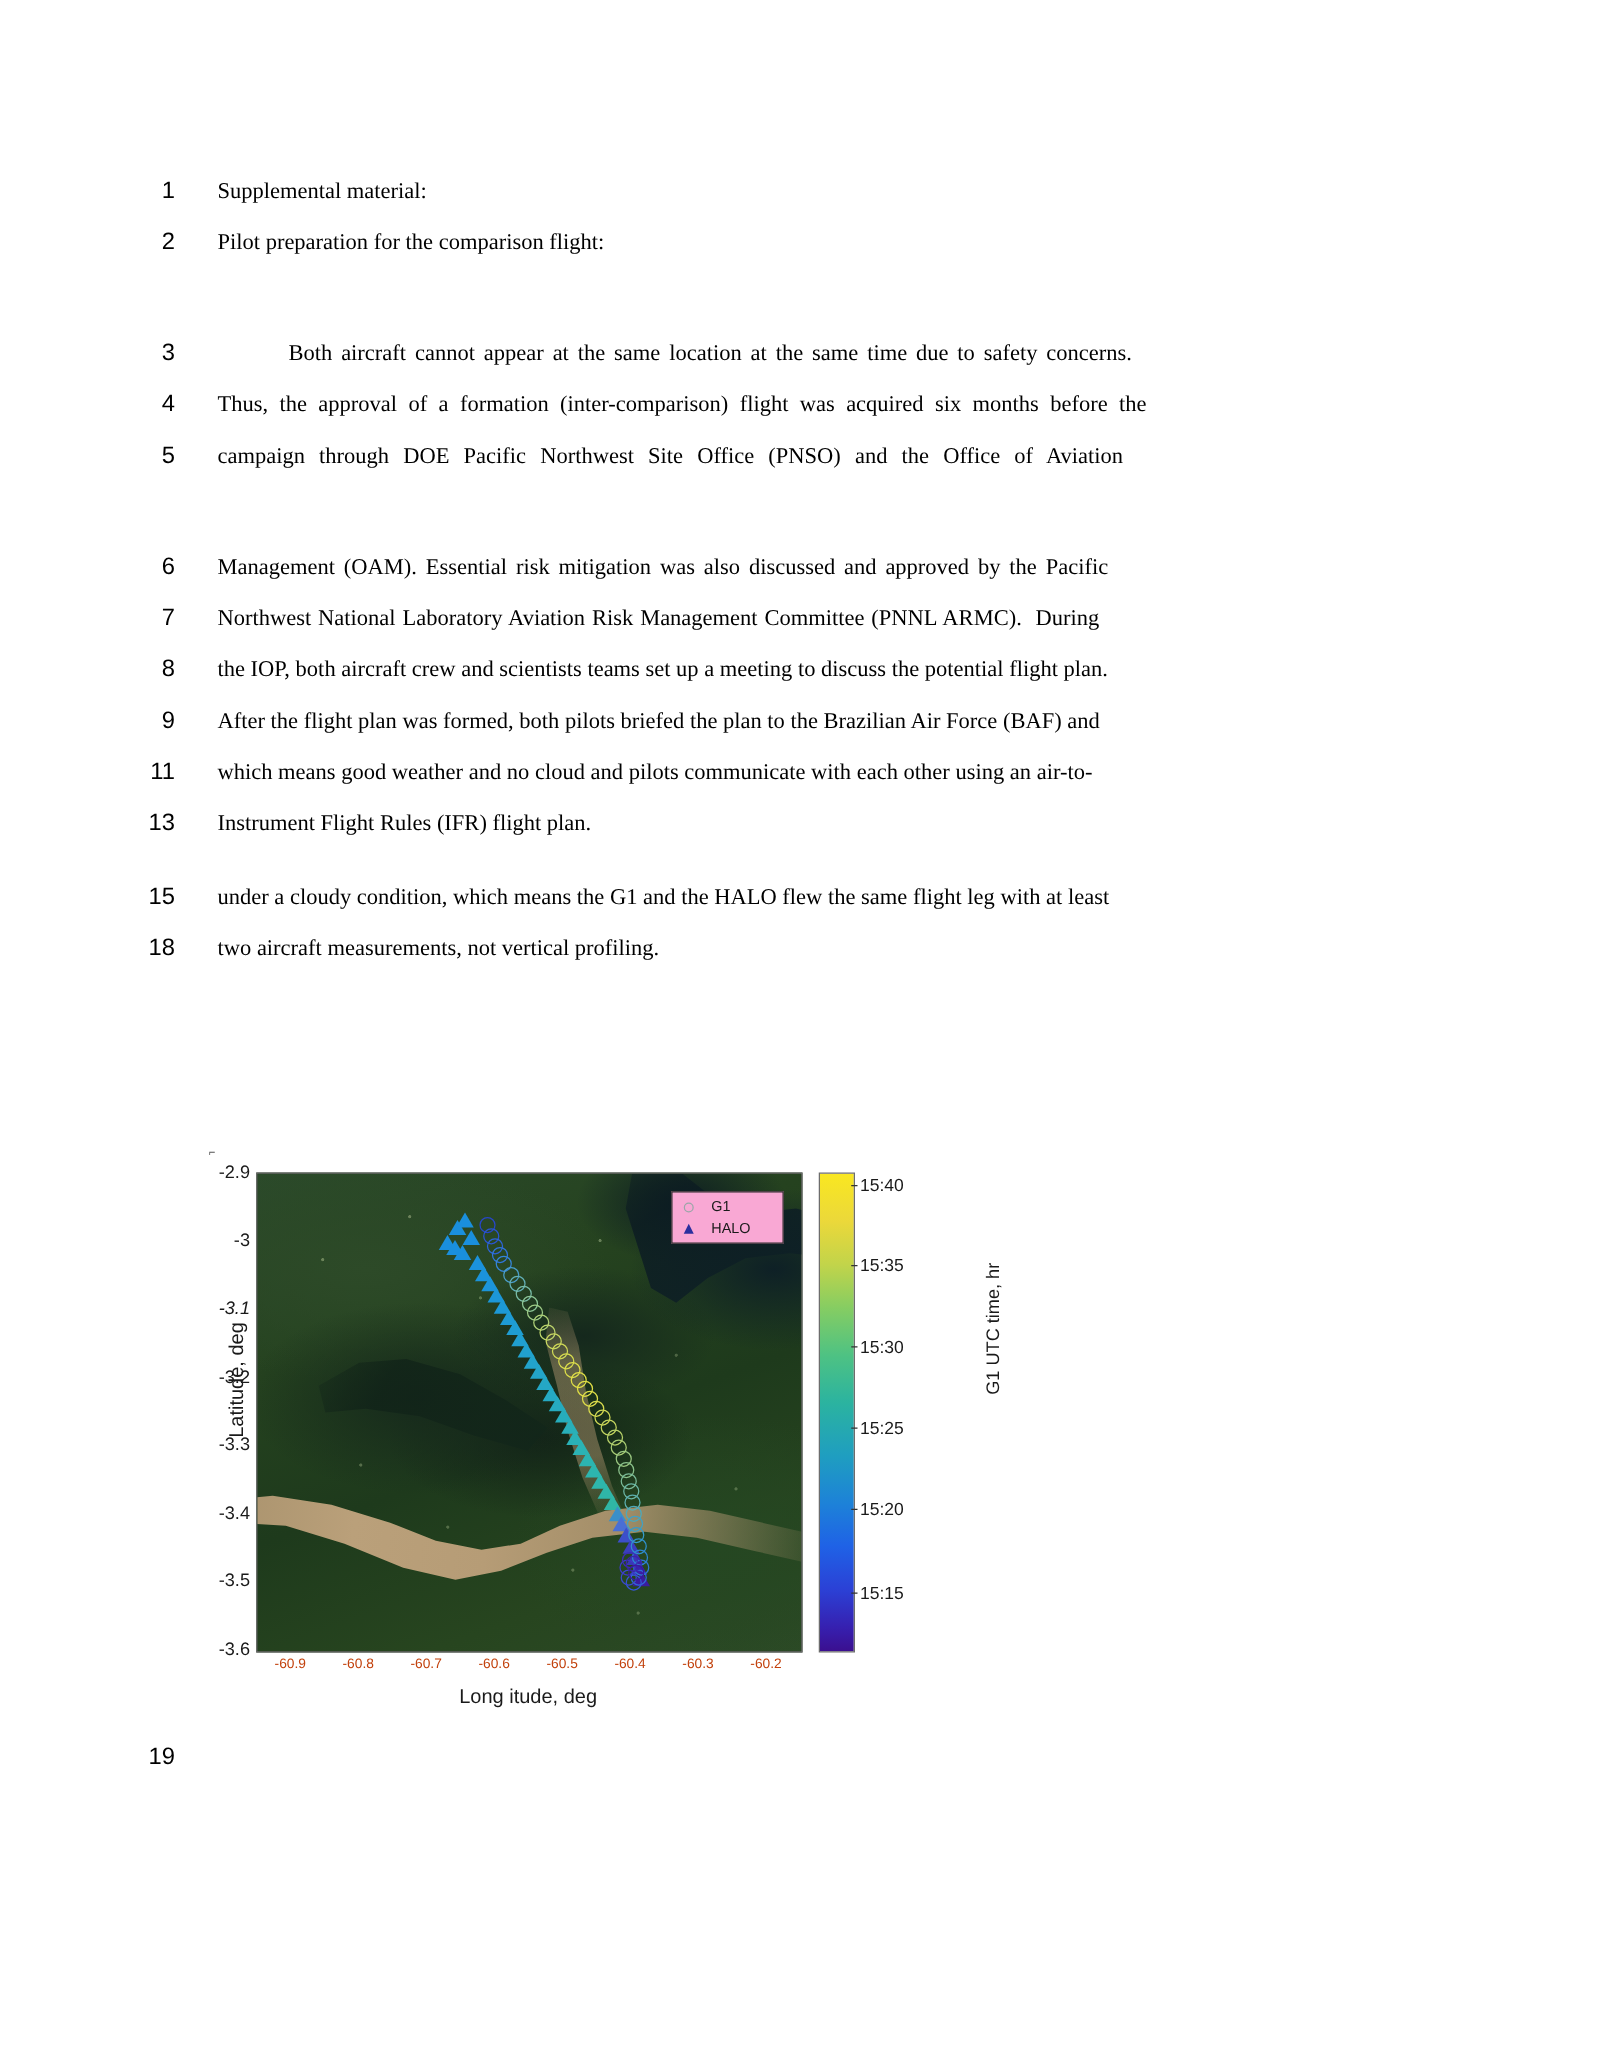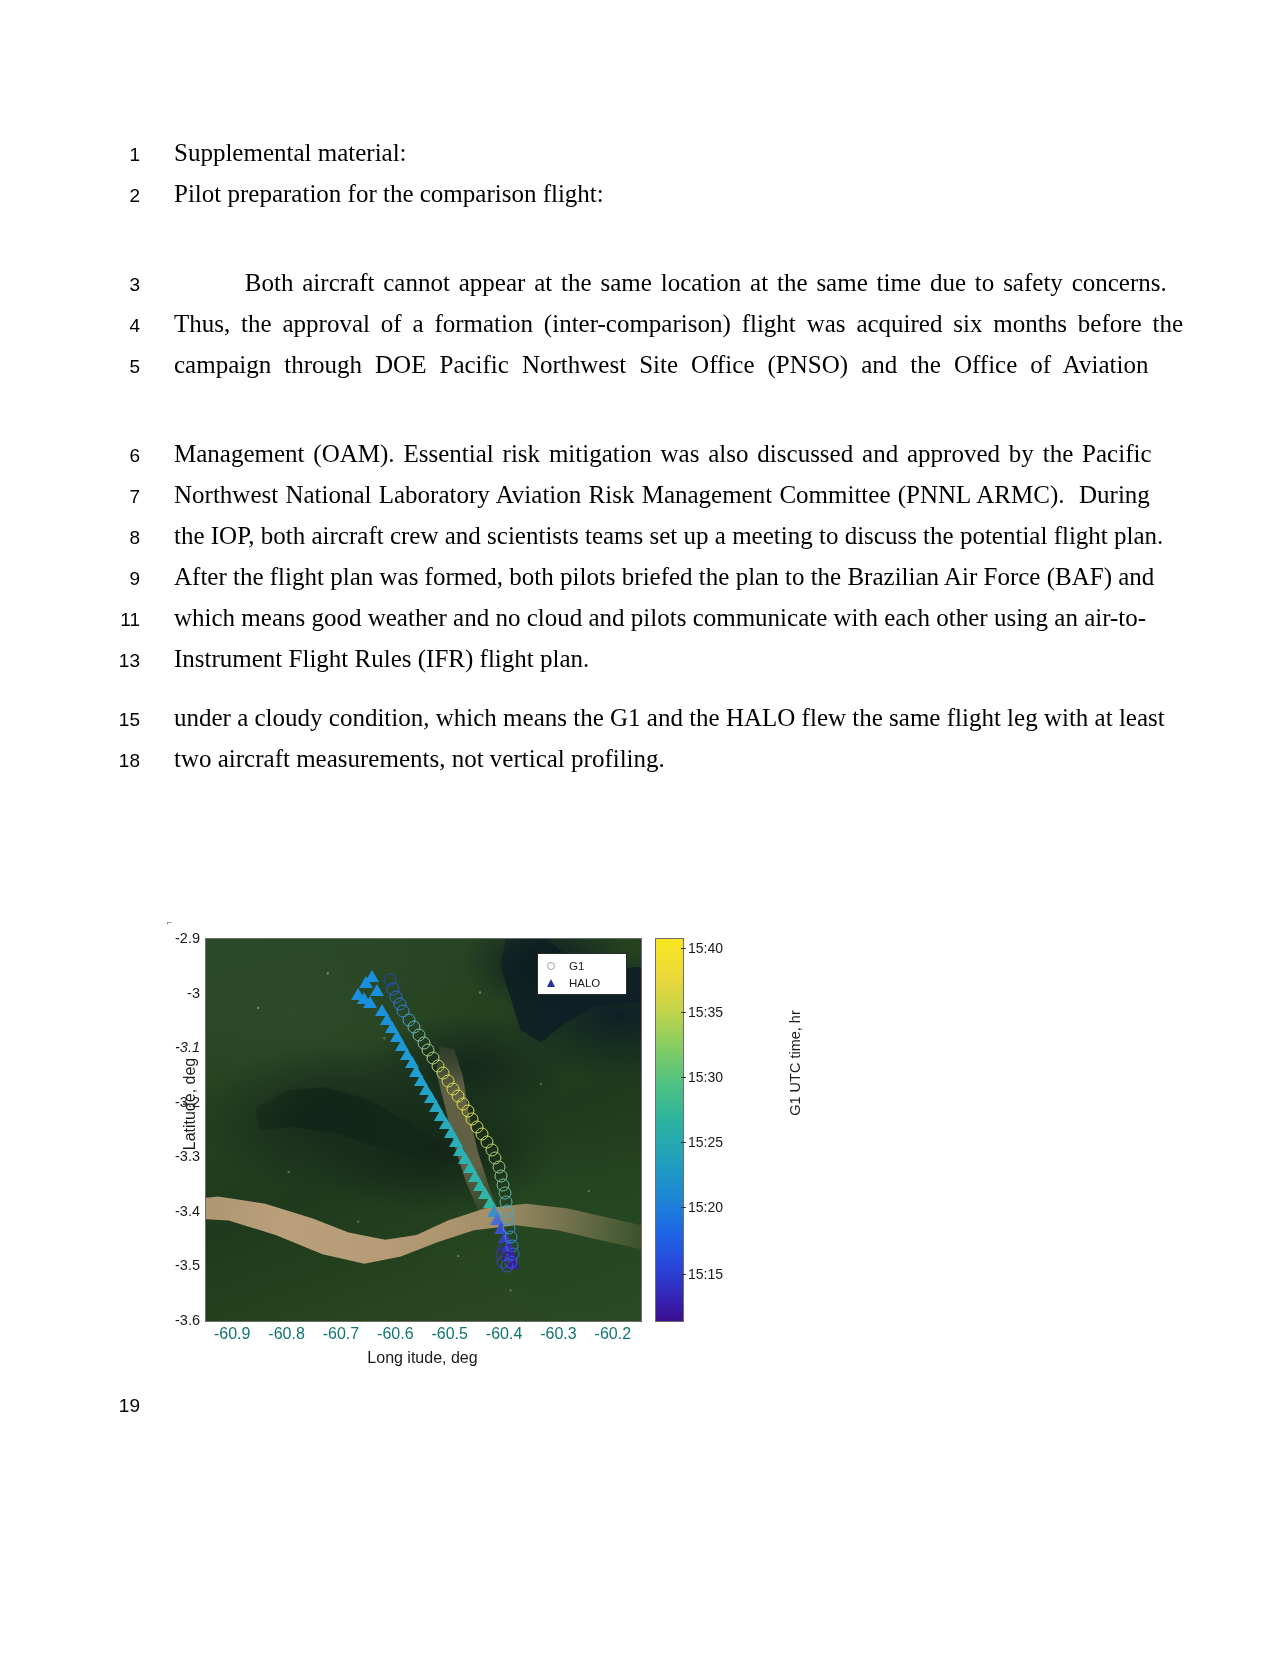--- a/index.html
+++ b/index.html
@@ -33,21 +33,21 @@
     flex:0 0 52px;
     text-align:right;
     font-family:"Liberation Sans", sans-serif;
     font-size:19px;
     color:#000;
     padding-right:0;
   }
   .ltext{
     flex:1 1 auto;
     padding-left:34px;
-    font-size:25px;
+    font-size:18px;
     line-height:41px;
     white-space:pre;
   }
   .gap{height:18px;}
 
   
   .ws1{word-spacing:1.0px;}
   .ws2{word-spacing:2.6px;margin-top:48px;}
   .ws3{word-spacing:4.6px;}
   .ws4{word-spacing:6.8px;}
@@ -159,21 +159,21 @@
     border-radius:50%;
     border:1.6px solid #c9d94a;
     box-sizing:border-box;
   }
 
   
   .legend{
     position:absolute;
     right:14px; top:14px;
     width:90px; height:42px;
-    background:#ffffff;
+    background:#f9a8d4;
     border:1px solid #2a2a2a;
     font-family:"Liberation Sans", sans-serif;
     font-size:11.5px;
     color:#1a1a1a;
     padding:3px 0 0 0;
     box-sizing:border-box;
   }
   .legend-row{
     display:flex;
     align-items:center;
@@ -211,22 +211,22 @@
   .ytick-wrap{
     position:absolute;
     left:0px; top:33px;
     width:50px; height:382px;
   }
   .xtick{
     position:absolute;
     top:0;
     transform:translateX(-50%);
     font-family:"Liberation Sans", sans-serif;
-    font-size:16px;
-    color:#0f766e;
+    font-size:11px;
+    color:#c2410c;
     white-space:nowrap;
   }
   .xtick-wrap{
     position:absolute;
     left:55px; top:420px;
     width:435px; height:20px;
   }
   .xlabel{
     position:absolute;
     left:55px; top:444px;

